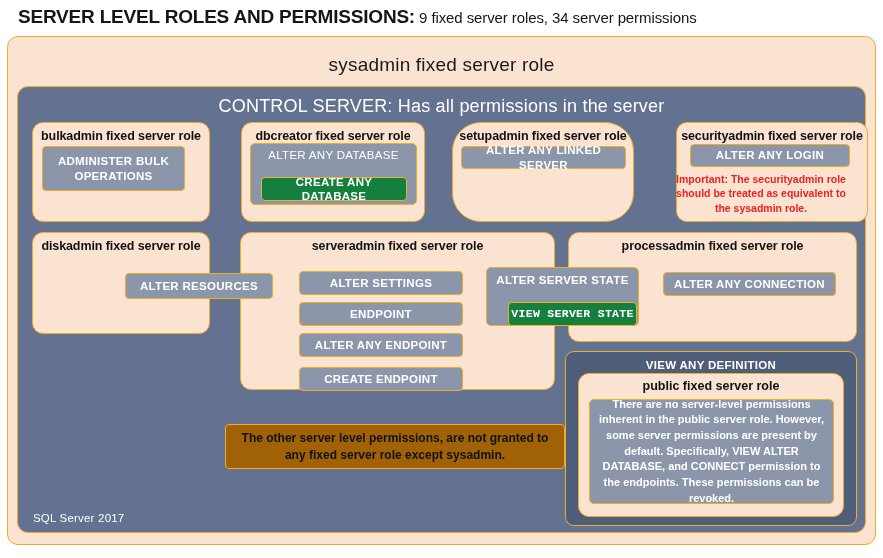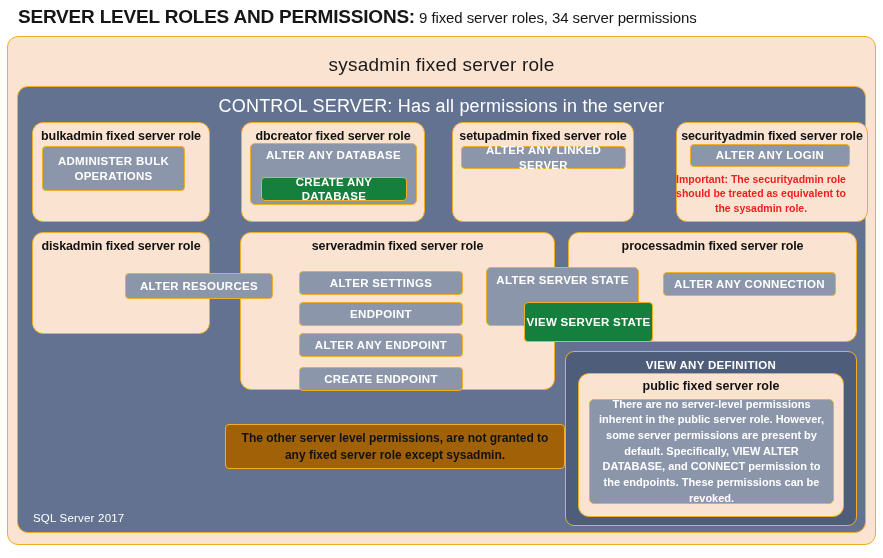--- a/index.html
+++ b/index.html
@@ -31,31 +31,31 @@
                   font-size:19px;color:#1a1a1a;letter-spacing:.2px;}
 
   #control-box{left:17px;top:86px;width:849px;height:447px;}
   #control-label{left:17px;top:92px;width:849px;height:28px;
                  display:flex;align-items:center;justify-content:center;
                  font-size:18px;color:#ffffff;letter-spacing:.2px;}
 
   
   #bulkadmin-card{left:32px;top:122px;width:178px;height:100px;}
   #dbcreator-card{left:241px;top:122px;width:184px;height:100px;}
-  #setupadmin-card{left:452px;top:122px;width:182px;height:100px;}
+  #setupadmin-card{left:452px;top:122px;width:182px;height:100px;border-radius:29px;}
   #securityadmin-card{left:665px;top:122px;width:192px;height:100px;margin-left:11px;}
 
   .rt1{position:absolute;top:6px;left:0;}
 
   #bulkadmin-perm{left:42px;top:146px;width:143px;height:45px;}
   #dbcreator-perm-outer{left:250px;top:143px;width:167px;height:62px;
         background:#8b96ab;border:1.6px solid #f0ad26;border-radius:5px;}
   #dbcreator-perm-outer-label{left:250px;top:146px;width:167px;height:18px;
         display:flex;align-items:center;justify-content:center;
-        color:#fff;font-weight:700;font-size:11.5px;letter-spacing:.3px;}
+        color:#fff;font-weight:400;font-size:11.5px;letter-spacing:.3px;}
   #dbcreator-perm-inner{left:261px;top:177px;width:146px;height:24px;}
   #setupadmin-perm{left:461px;top:146px;width:165px;height:23px;}
   #securityadmin-perm{left:690px;top:144px;width:160px;height:23px;}
   #securityadmin-note{left:668px;top:172px;width:186px;height:46px;
         color:#ee1f1f;font-weight:700;font-size:10.5px;line-height:1.38;
         text-align:center;}
 
   
   #diskadmin-card{left:32px;top:232px;width:178px;height:102px;}
   #serveradmin-card{left:240px;top:232px;width:315px;height:158px;}
@@ -66,21 +66,21 @@
   #sa-p1{left:299px;top:271px;width:164px;height:24px;}
   #sa-p2{left:299px;top:302px;width:164px;height:24px;}
   #sa-p3{left:299px;top:333px;width:164px;height:24px;}
   #sa-p4{left:299px;top:367px;width:164px;height:24px;}
 
   #alter-server-state-outer{left:486px;top:267px;width:153px;height:59px;
         background:#8b96ab;border:1.6px solid #f0ad26;border-radius:5px;}
   #alter-server-state-label{left:486px;top:271px;width:153px;height:18px;
         display:flex;align-items:center;justify-content:center;
         color:#fff;font-weight:700;font-size:11.5px;letter-spacing:.3px;}
-  #view-server-state{left:524px;top:302px;width:129px;height:40px;}
+  #view-server-state{left:508px;top:302px;width:129px;height:24px;font-family:Liberation Mono, monospace;}
 
   #pa-p1{left:663px;top:272px;width:173px;height:24px;}
 
   
   #other-note{left:225px;top:424px;width:340px;height:45px;
         background:#a16207;border:1.6px solid #f0ad26;border-radius:4px;
         display:flex;align-items:center;justify-content:center;text-align:center;
         font-size:12px;font-weight:700;color:#121212;line-height:1.4;padding:0 8px;}
 
   

